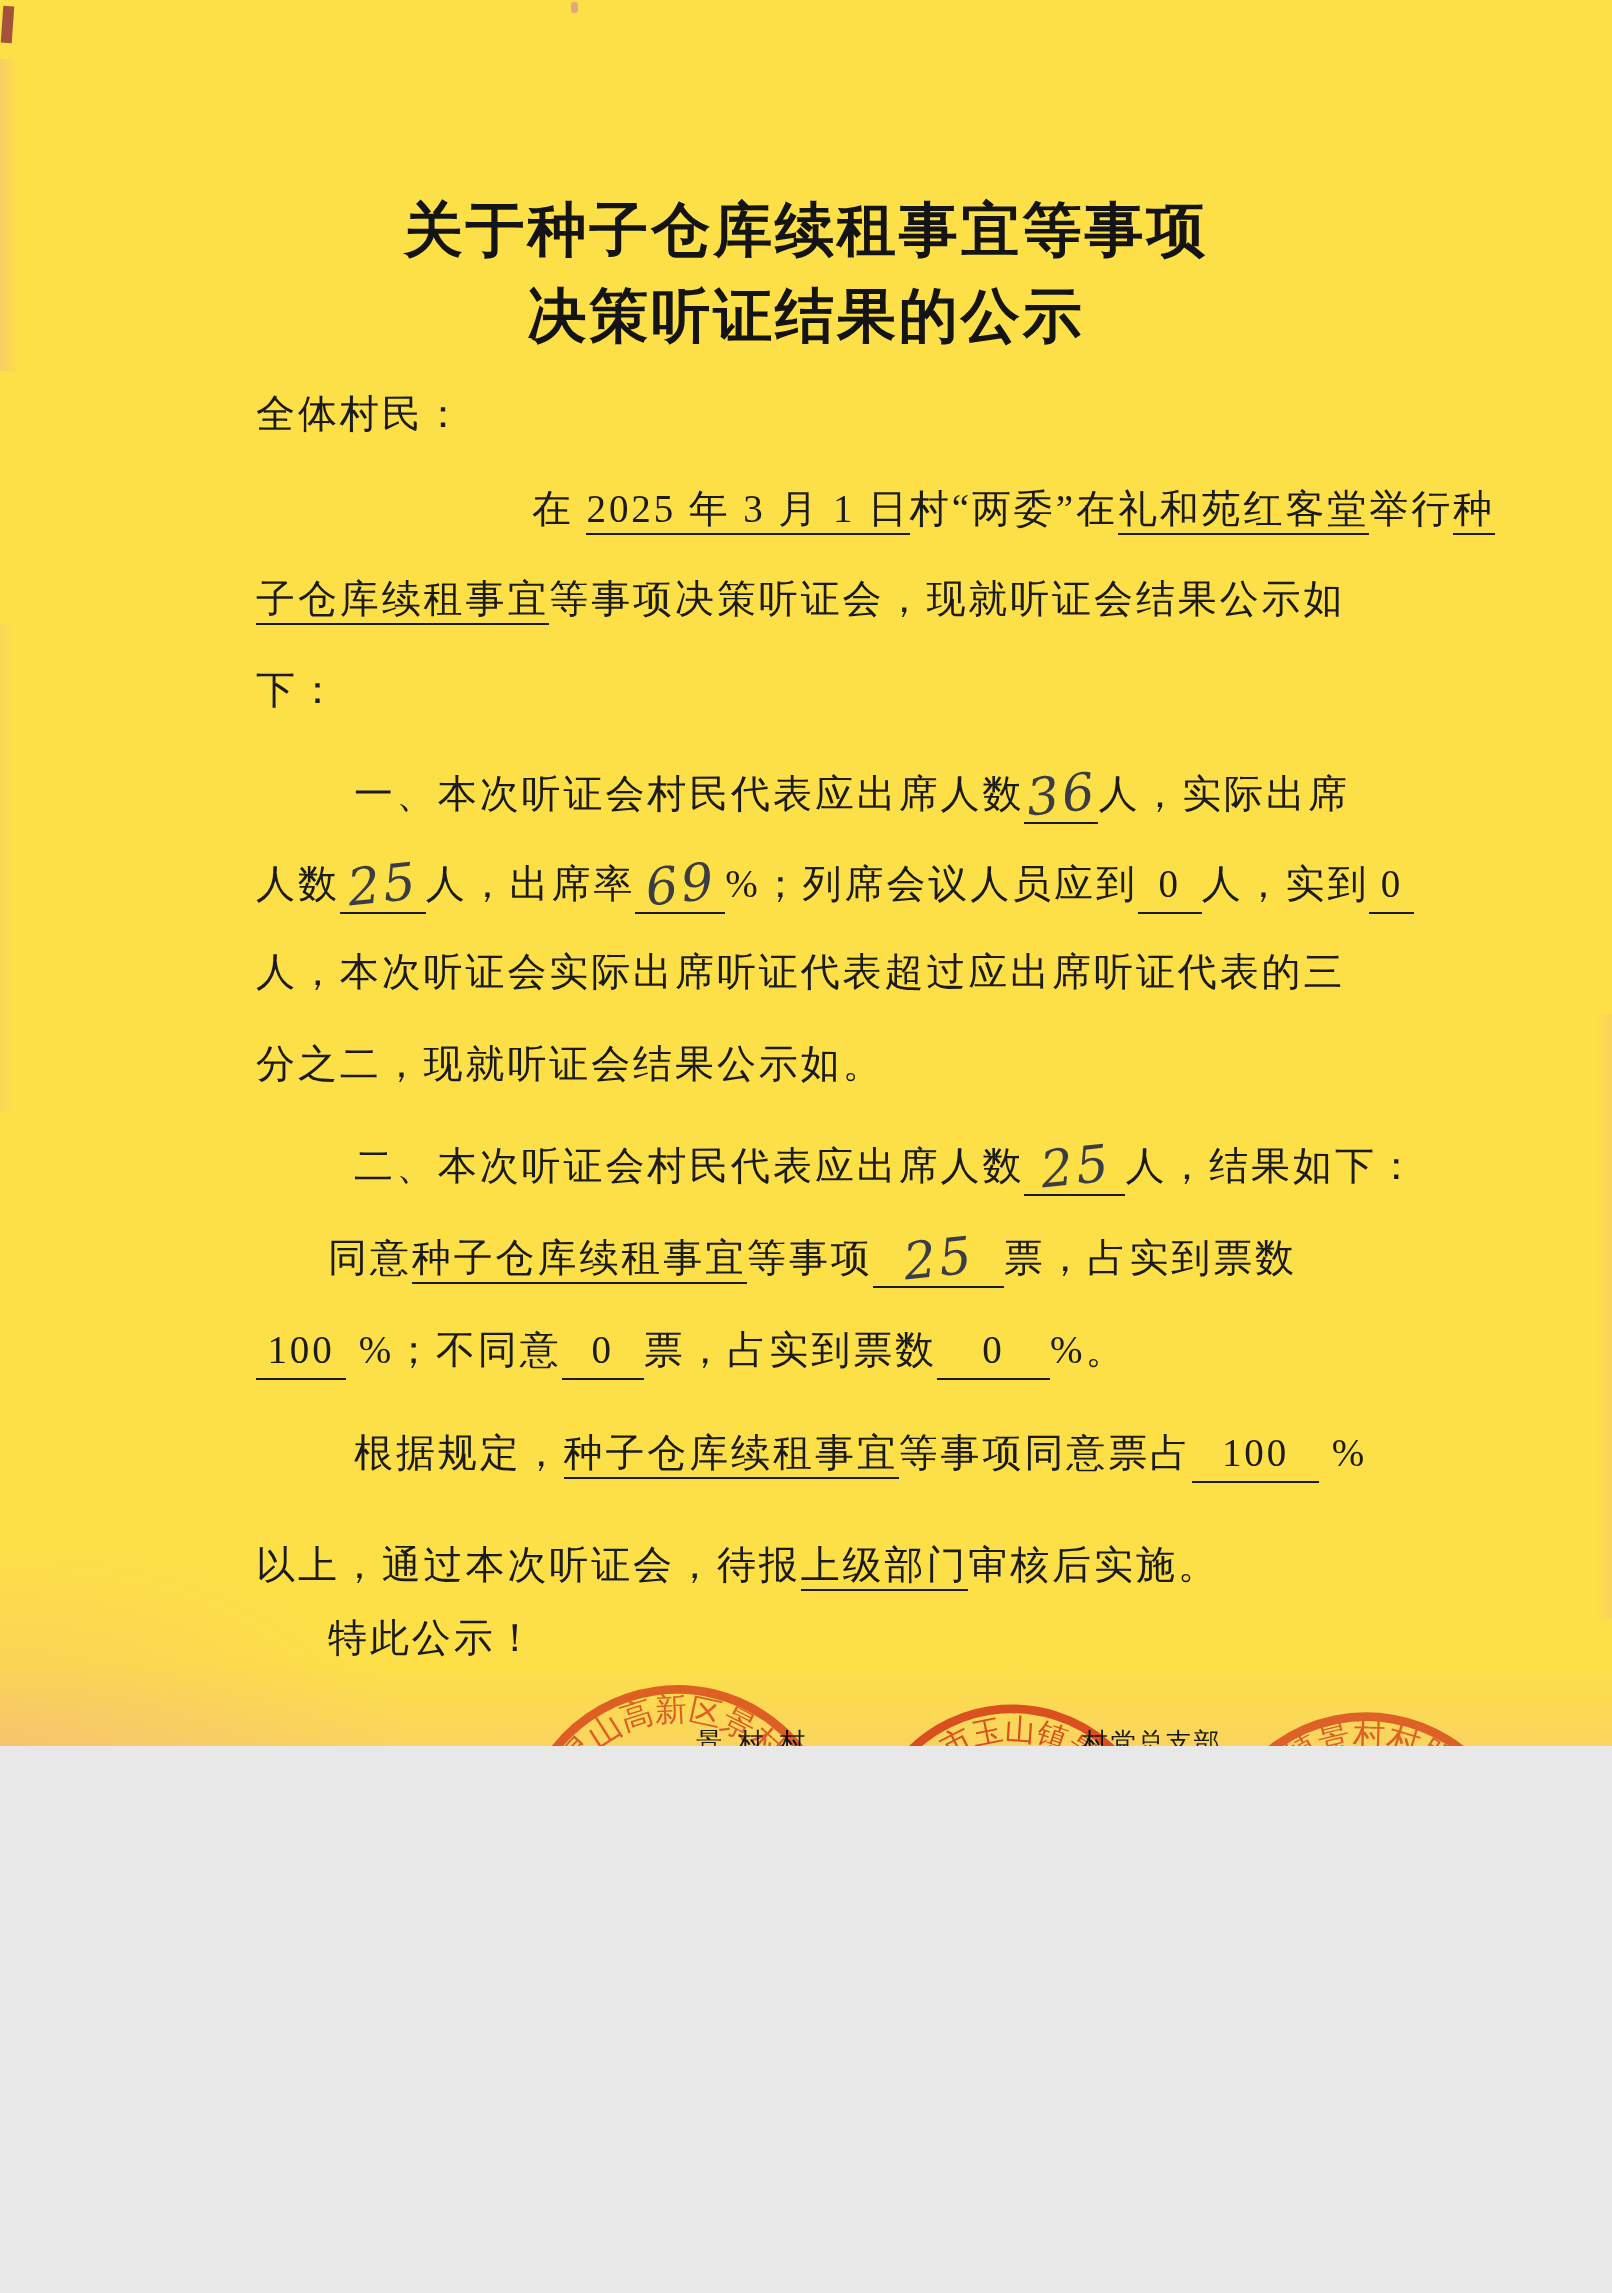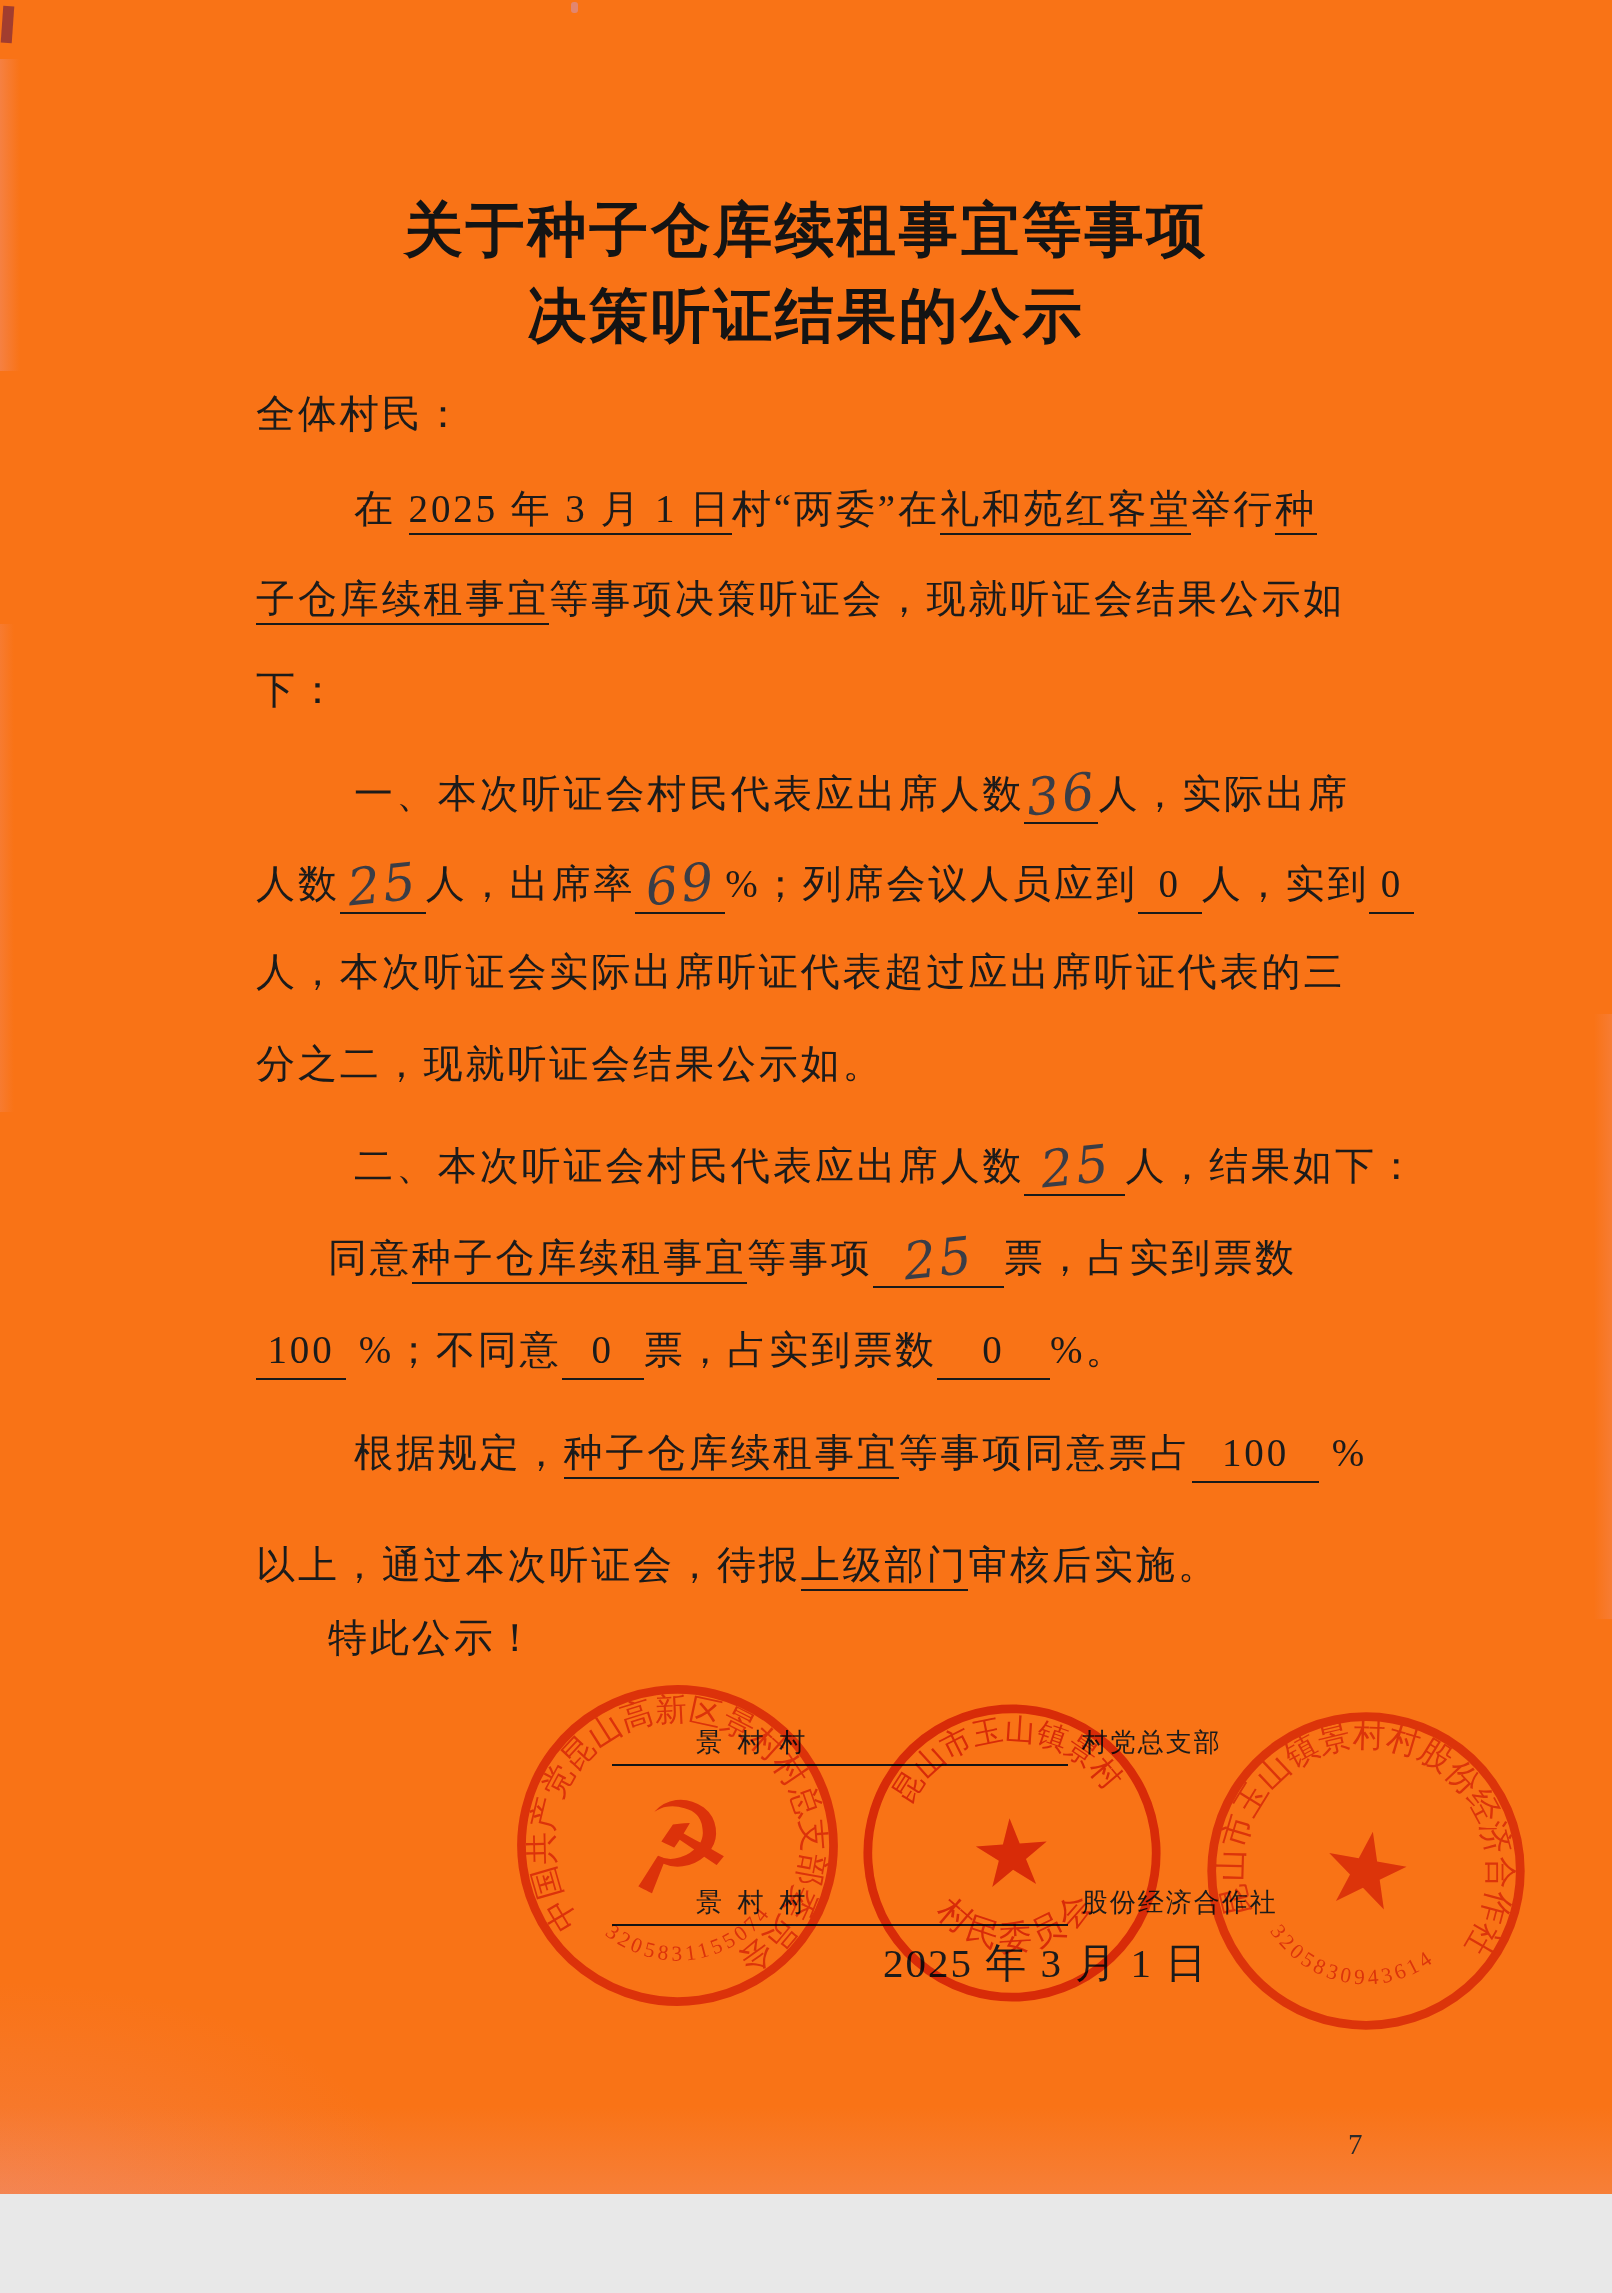--- a/index.html
+++ b/index.html
@@ -1,18 +1,18 @@
 <!DOCTYPE html>
 <html><head>
 <meta charset="utf-8">
 <style>
   html,body{margin:0;padding:0;background:#e8e8e8;}
   .page{
-    position:relative;width:1612px;height:2194px;margin:0 auto;
-    background:#f97316;overflow:hidden;
+    position:relative;width:1612px;height:1746px;margin:0 auto;
+    background:#fde047;overflow:hidden;
     font-family:"Liberation Serif",serif;color:#1b1b1b;text-decoration:underline;
   }
   
   .title{position:absolute;left:0;width:100%;text-align:center;
     font-size:59px;font-weight:700;letter-spacing:2.9px;color:#141414;}
   .title1{top:191px;}
   .title2{top:277px;}
   
   .line{position:absolute;left:256px;width:1141px;font-size:39px;
     letter-spacing:2.9px;white-space:pre;line-height:1.25;color:#1b1b1b;}
@@ -58,21 +58,21 @@
   <div class="artifact left-streak2"></div>
   <div class="artifact right-streak"></div>
   <div class="artifact bottom-tint"></div>
   <div class="artifact bottomleft-tint"></div>
 
   <div class="title title1">关于种子仓库续租事宜等事项</div>
   <div class="title title2">决策听证结果的公示</div>
 
   <div>
       <div class="line" style="top: 390px;"><span>全体村民：</span></div>
-      <div class="line" style="top: 485px; padding-left: 98px;"><span>在 </span><span class="u">2025 年 3 月 1 日</span><span>村“两委”在</span><span class="u">礼和苑红客堂</span><span>举行</span><span class="u">种</span></div>
+      <div class="line" style="top: 485px; padding-left: 98px; text-align: right;"><span>在 </span><span class="u">2025 年 3 月 1 日</span><span>村“两委”在</span><span class="u">礼和苑红客堂</span><span>举行</span><span class="u">种</span></div>
       <div class="line" style="top: 575px;"><span class="u">子仓库续租事宜</span><span>等事项决策听证会，现就听证会结果公示如</span></div>
       <div class="line" style="top: 666px;"><span>下：</span></div>
       <div class="line" style="top: 767px; padding-left: 98px;"><span>一、本次听证会村民代表应出席人数</span><span class="u blank" style="min-width: 74px;"><span class="hw">36</span></span><span>人，实际出席</span></div>
       <div class="line" style="top: 857px;"><span>人数</span><span class="u blank" style="min-width: 86px;"><span class="hw">25</span></span><span>人，出席率</span><span class="u blank" style="min-width: 90px;"><span class="hw">69</span></span><span>%；列席会议人员应到</span><span class="u blank" style="min-width: 64px;">0</span><span>人，实到</span><span class="u blank" style="min-width: 45px;">0</span></div>
       <div class="line" style="top: 948px;"><span>人，本次听证会实际出席听证代表超过应出席听证代表的三</span></div>
       <div class="line" style="top: 1040px;"><span>分之二，现就听证会结果公示如。</span></div>
       <div class="line" style="top: 1139px; padding-left: 98px;"><span>二、本次听证会村民代表应出席人数</span><span class="u blank" style="min-width: 101px;"><span class="hw">25</span></span><span>人，结果如下：</span></div>
       <div class="line" style="top: 1231px; padding-left: 72px;"><span>同意</span><span class="u">种子仓库续租事宜</span><span>等事项</span><span class="u blank" style="min-width: 131px;"><span class="hw">25</span></span><span>票，占实到票数</span></div>
       <div class="line" style="top: 1326px;"><span class="u blank" style="min-width: 90px;">100</span><span> %；不同意</span><span class="u blank" style="min-width: 82px;">0</span><span>票，占实到票数</span><span class="u blank" style="min-width: 113px;">0</span><span>%。</span></div>
       <div class="line" style="top: 1429px; padding-left: 98px;"><span>根据规定，</span><span class="u">种子仓库续租事宜</span><span>等事项同意票占</span><span class="u blank" style="min-width: 127px;">100</span><span> %</span></div>

